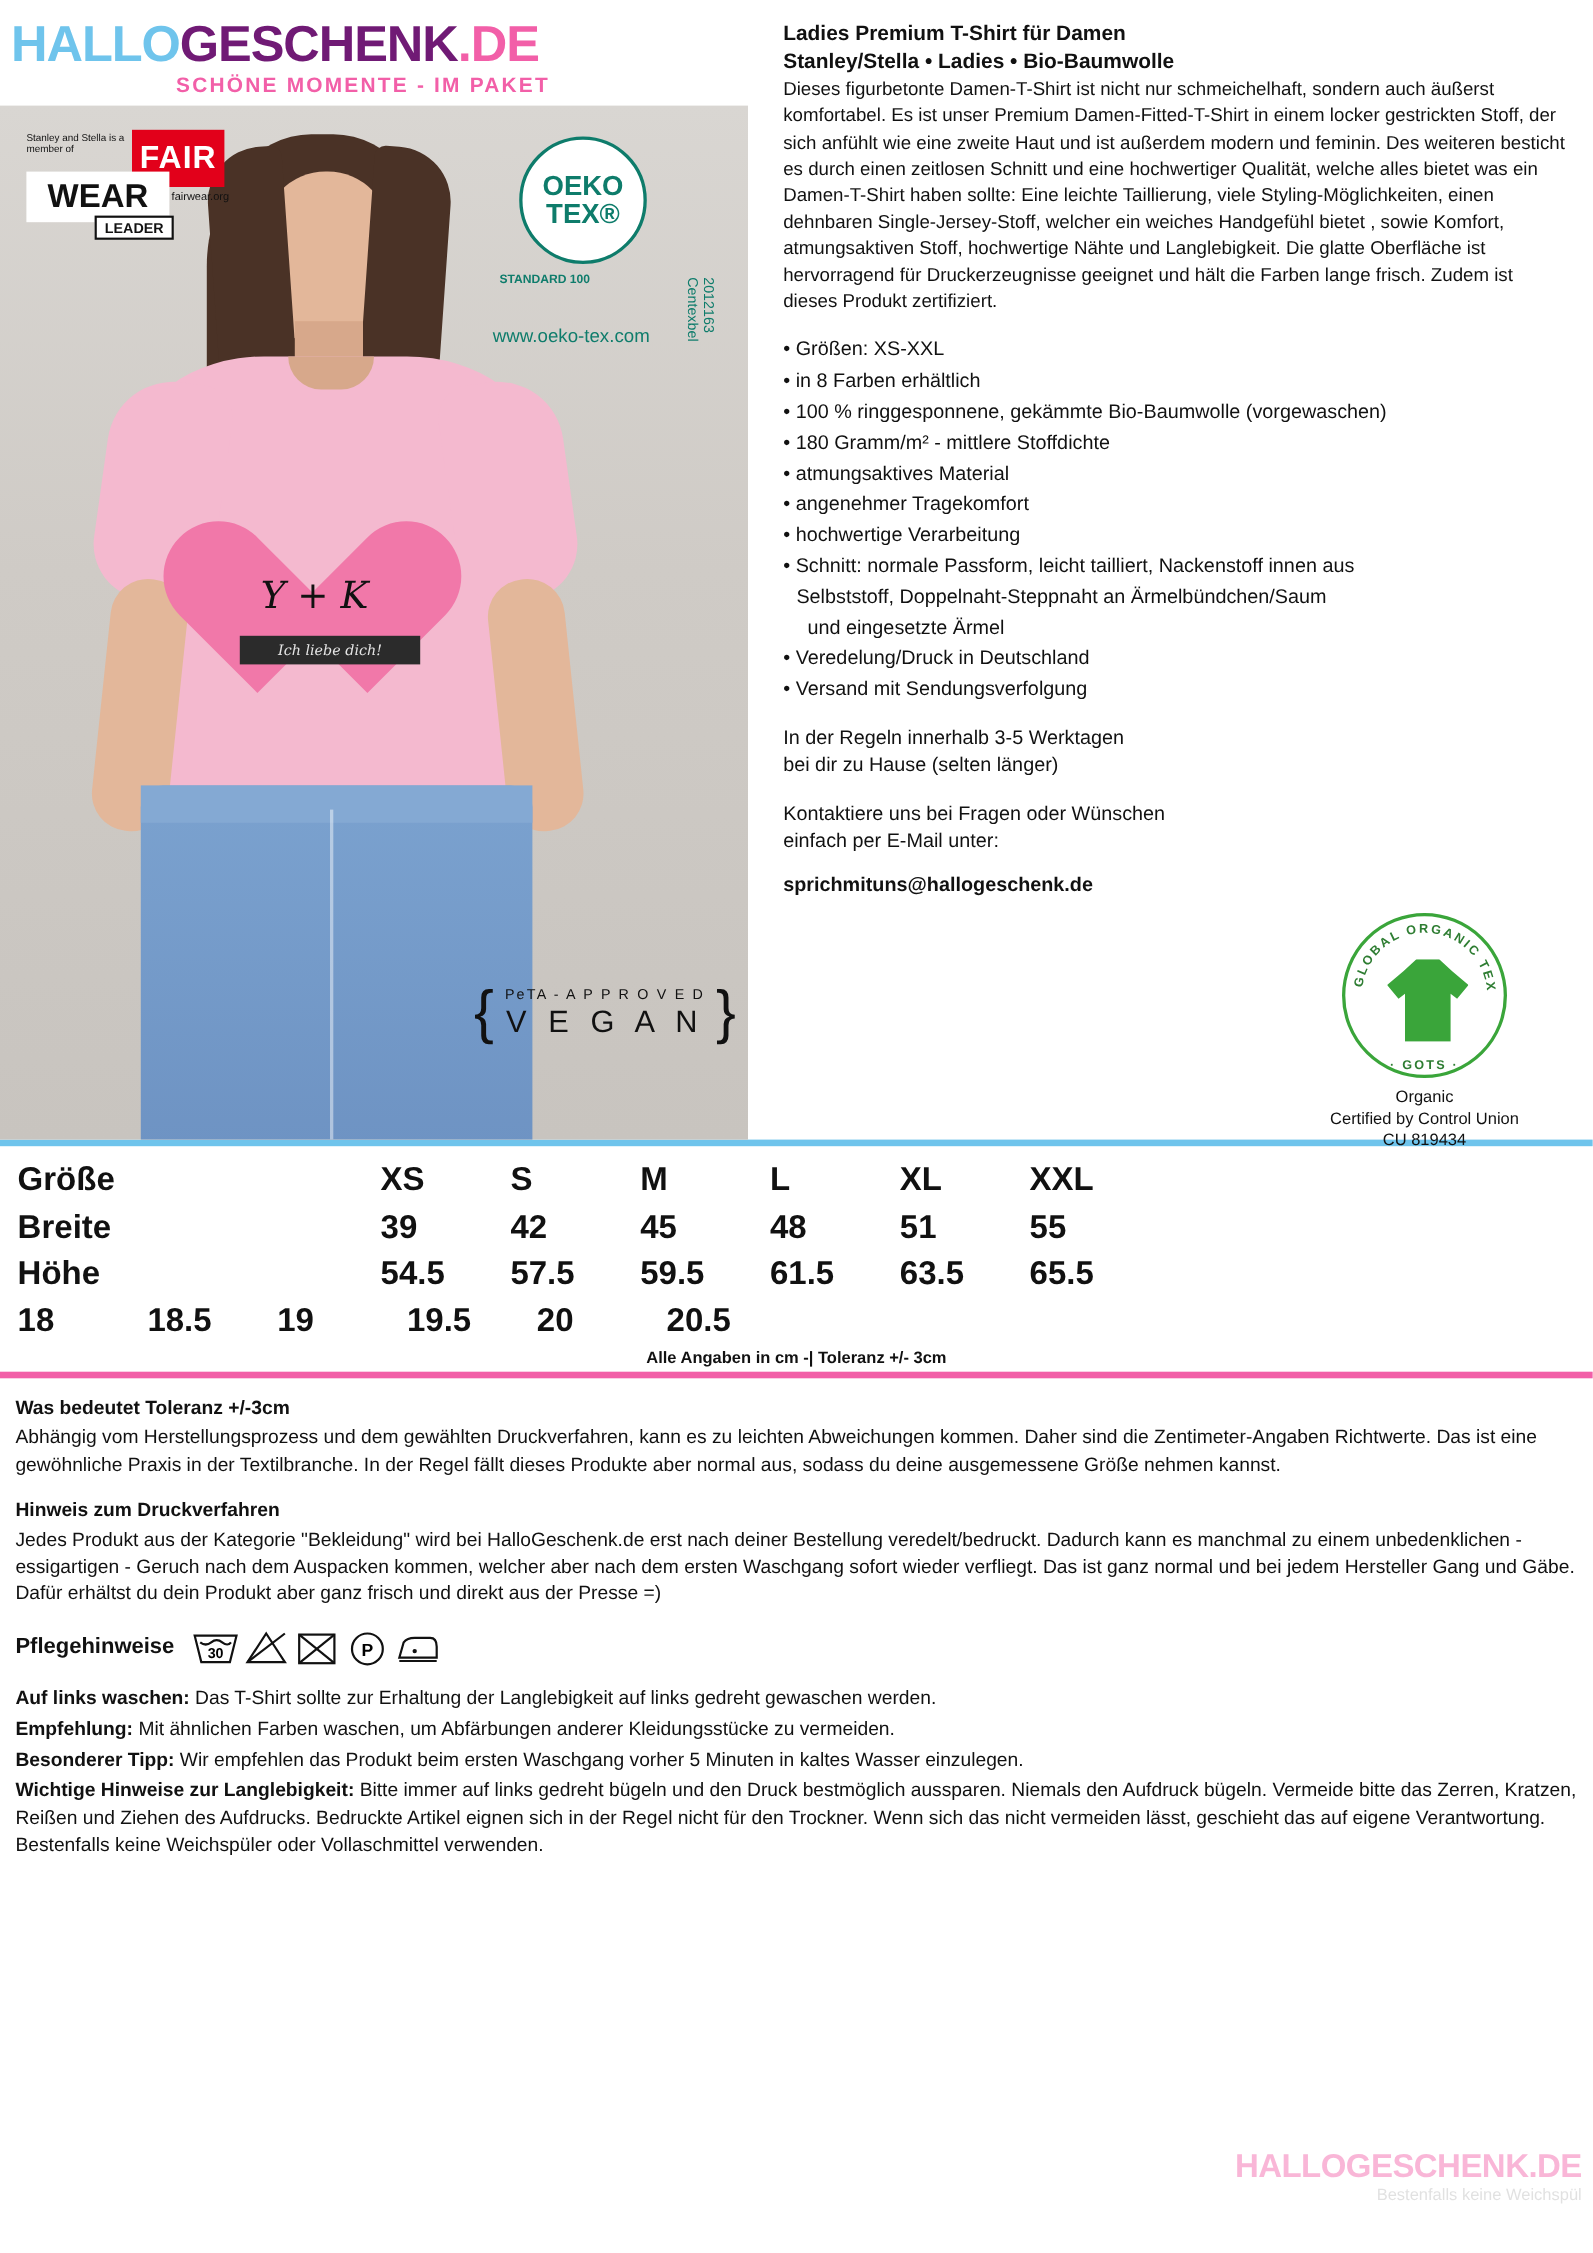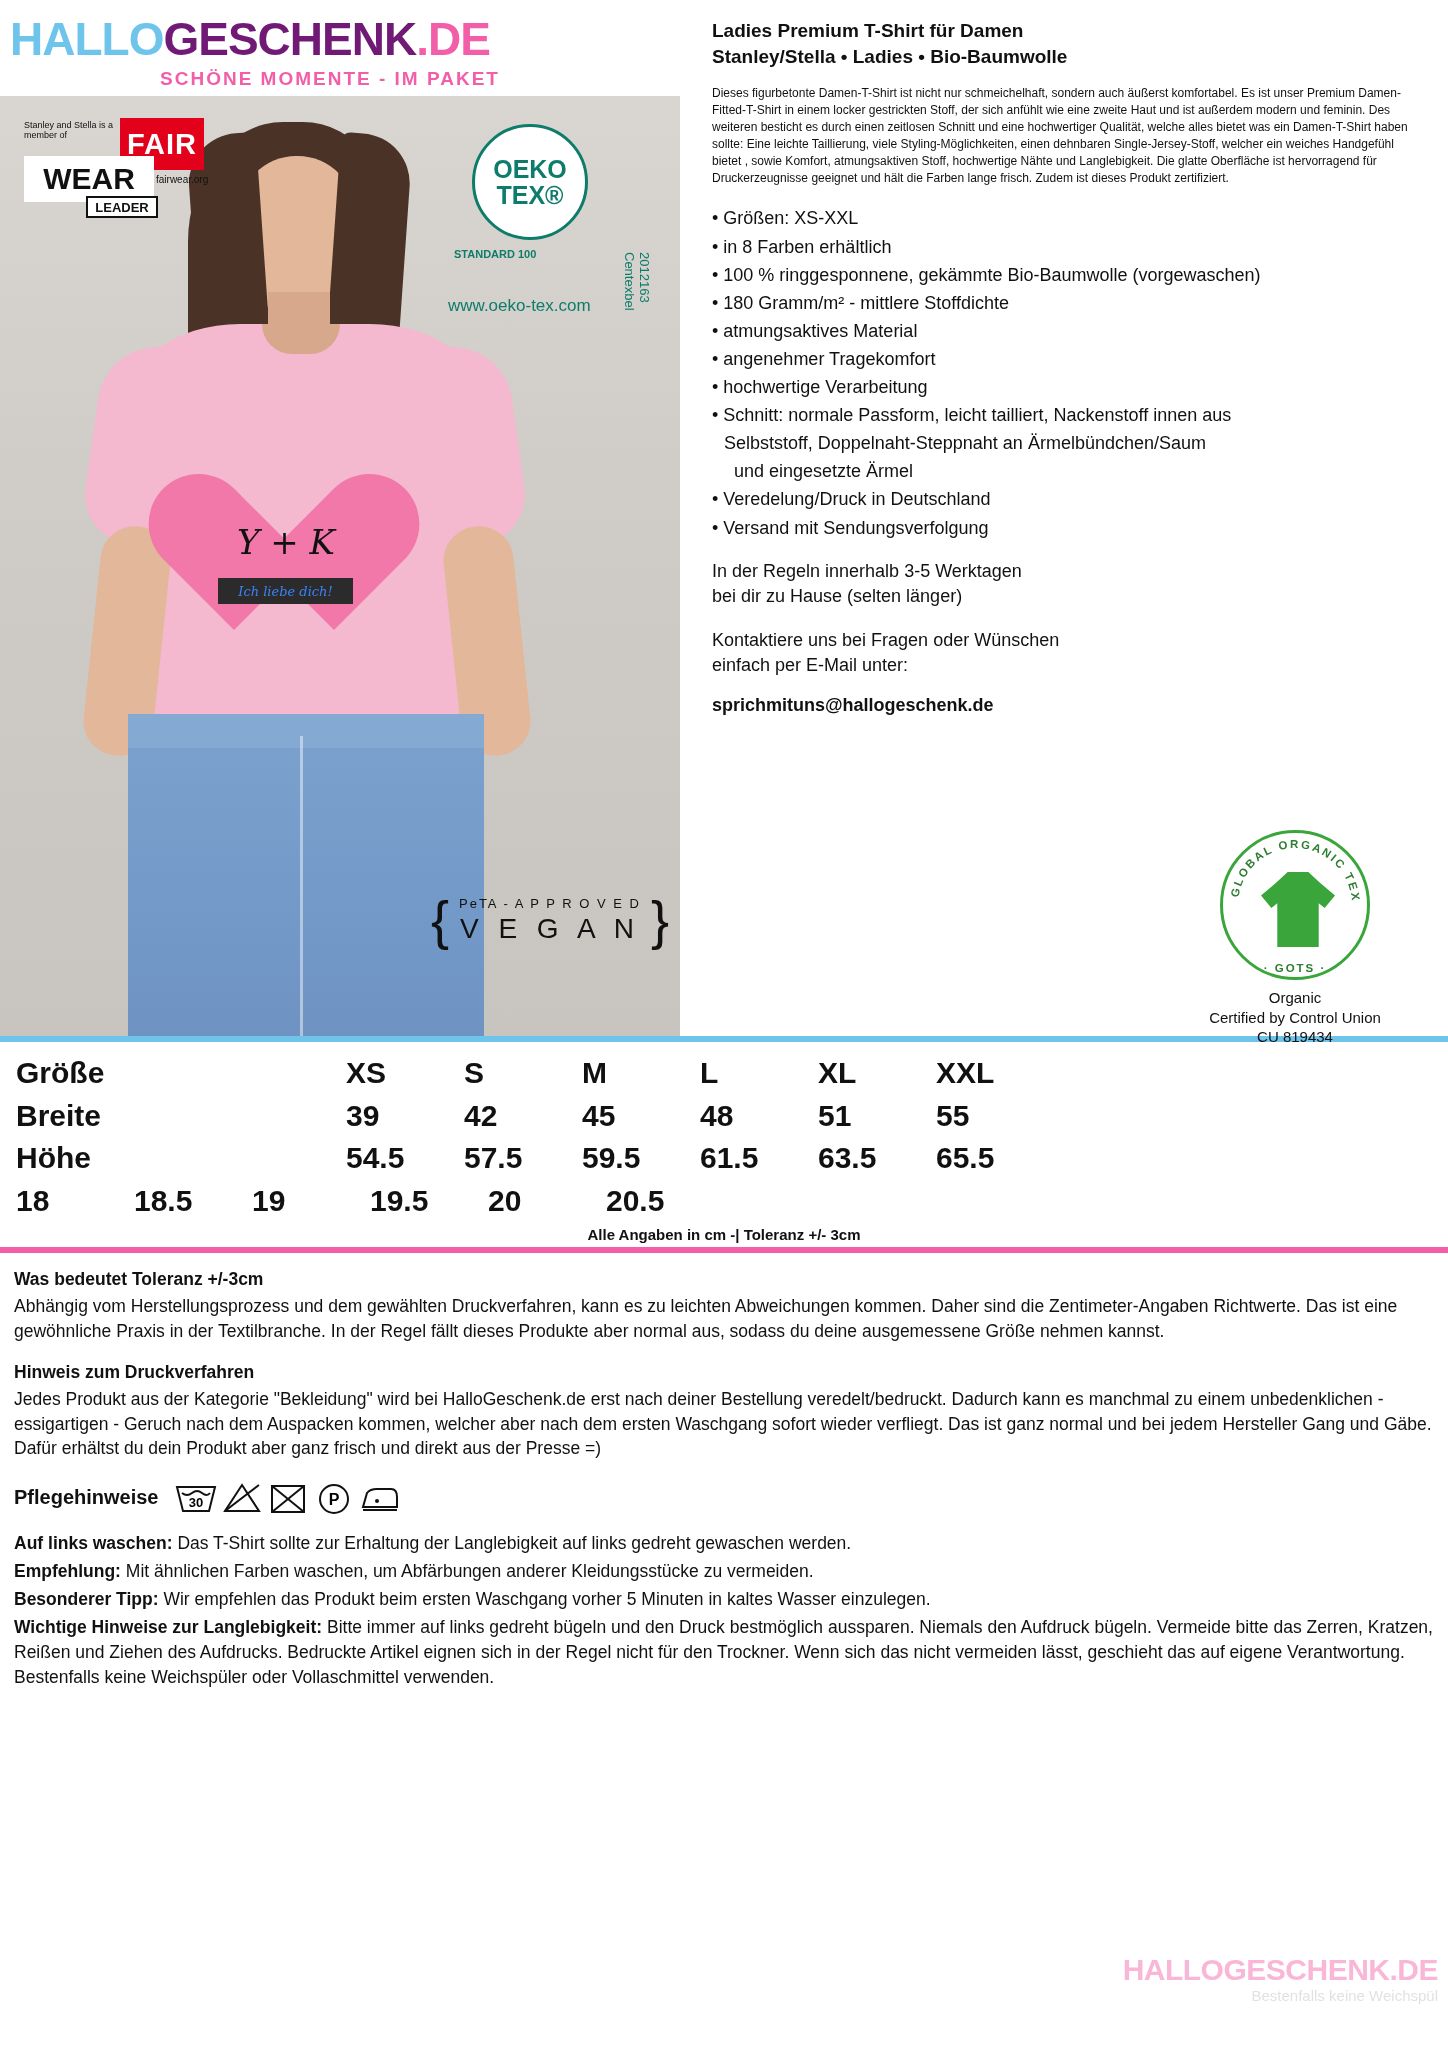--- a/index.html
+++ b/index.html
@@ -65,22 +65,22 @@
   .jeans-band { position:absolute; left:128px; top:618px; width:356px; height:34px; background:#84a9d3;}
   
   .print-heart { position:absolute; left:196px; top:378px; width:180px; height:168px; }
   .print-heart .h1, .print-heart .h2 {
     position:absolute; width:100px; height:150px; background:#f178a9; border-radius:50px 50px 0 0;
   }
   .print-heart .h1 { left:38px; top:6px; transform:rotate(-45deg); transform-origin:0 100%; }
   .print-heart .h2 { left:38px; top:6px; transform:rotate(45deg); transform-origin:100% 100%; }
   .print-initials { position:absolute; left:0; top:48px; width:180px; text-align:center; font-family:"DejaVu Serif", serif; font-style:italic; font-size:34px; color:#111; }
   .print-banner {
-    position:absolute; left:22px; top:104px; width:135px; height:26px;
-    background:#2b2b2b; color:#3b82f6; font-size:13px; font-style:italic;
+    position:absolute; left:22px; top:104px; width:164px; height:26px;
+    background:#2b2b2b; color:#e5e5e5; font-size:13px; font-style:italic;
     display:flex; align-items:center; justify-content:center;
     font-family:"DejaVu Serif", serif;
   }
 
   
   .fairwear {
     position:absolute; left:24px; top:22px; width:200px; height:92px;
   }
   .fw-red { position:absolute; left:96px; top:0; width:84px; height:52px; background:#e2001a; color:#fff;
     font-weight:bold; font-size:29px; display:flex; align-items:center; justify-content:center; letter-spacing:1px;}
@@ -105,21 +105,21 @@
 
   .vegan {
     position:absolute; left:430px; top:800px; width:240px; height:90px; text-align:center; color:#111;
   }
   .vegan-top { font-size:13px; letter-spacing:2px; }
   .vegan-main { font-size:28px; letter-spacing:6px; margin-top:2px; }
   .brace { font-size:54px; font-weight:300; line-height:0.8; }
 
   
   .r-title { font-size:19px; font-weight:bold; line-height:1.35; }
-  .r-para { font-size:12px; line-height:1.42; margin-top:16px; }
+  .r-para { font-size:17px; line-height:1.42; }
   .r-list { font-size:18px; line-height:1.45; margin-top:18px; }
   .r-list div { margin-bottom:2px; }
   .r-indent { padding-left:12px; }
   .r-block { font-size:18px; line-height:1.42; margin-top:18px; }
   .r-mail { font-size:18px; font-weight:bold; margin-top:16px; }
 
   .gots {
     position:absolute; right:28px; top:830px; width:250px; text-align:center;
   }
   .gots-circle {

